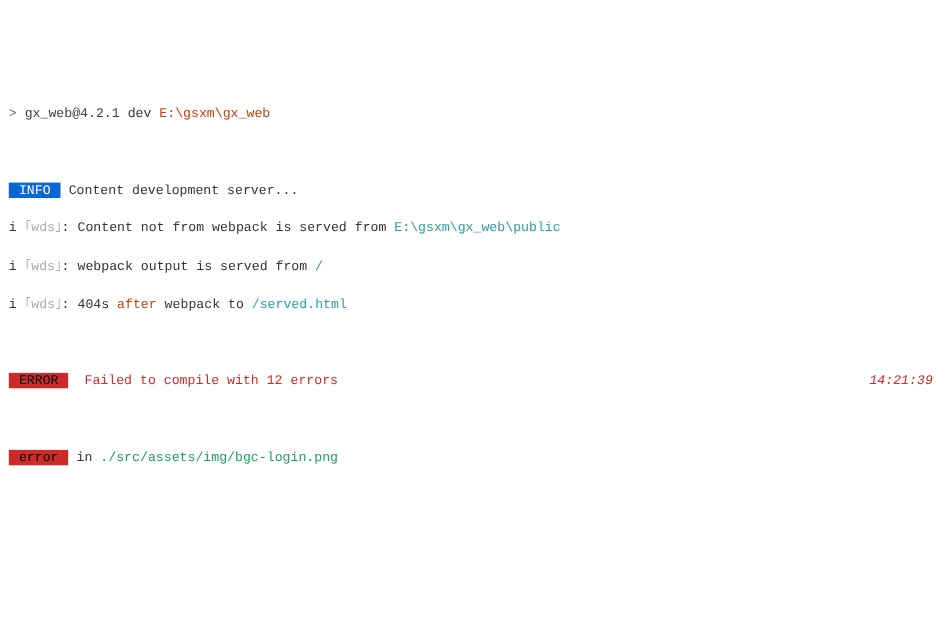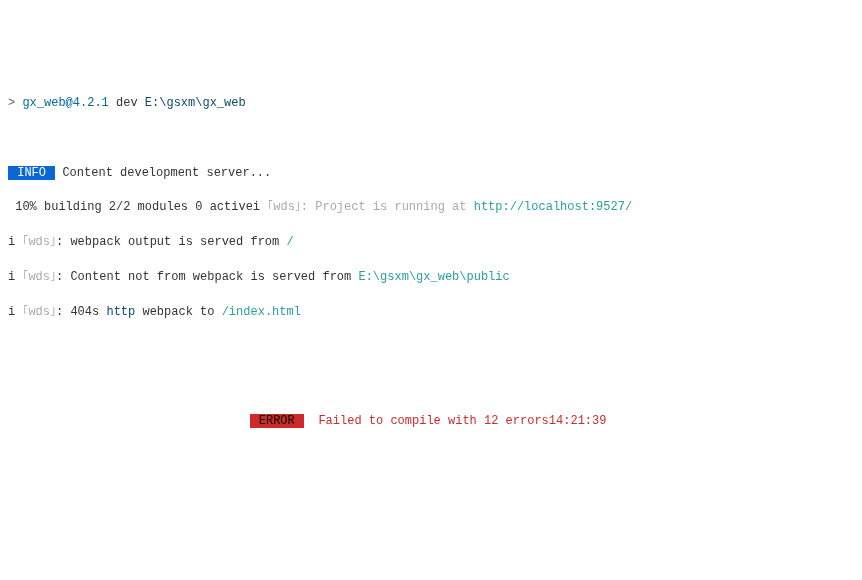--- a/index.html
+++ b/index.html
@@ -17,21 +17,21 @@
       white-space: pre-wrap;
       word-break: break-all;
     }
     .line {
       display: block;
     }
     .prompt {
       color: #666;
     }
     .yellow {
-      color: #0369a1;
+      color: #404040;
     }
     .info-badge {
       background: #0b66d6;
       color: #ffffff;
       padding: 0 2px;
     }
     .error-badge {
       background: #cf2a2a;
       color: #000000;
       padding: 0 2px;
@@ -39,54 +39,54 @@
     .gray {
       color: #aaaaaa;
     }
     .green {
       color: #1e9e5e;
     }
     .cyan {
       color: #2a9ea3;
     }
     .magenta {
-      color: #0c4a6e;
+      color: #c2410c;
       margin-top: 24px;
     }
     .red-text {
       color: #cf2a2a;
     }
     .row-split {
       display: flex;
-      justify-content: center;
-      margin-top: 40px;
+      justify-content: space-between;
     }
     .rhs {
       padding-right: 6px;
+      font-style: italic;
     }
     .marker {
       color: #333;
     }
   </style>
 </head>
 <body>
 
 
 
 <div>
 <span class="line"><span class="prompt">&gt; </span><span class="yellow">gx_web@4.2.1</span><span> dev </span><span class="magenta">E:\gsxm\gx_web</span></span>
 <span class="line">&nbsp;</span>
 <span class="line"><span class="info-badge"> INFO </span><span> Content development server...</span></span>
-<span class="line"><span> 10% building 2/2 modules 0 active</span><span class="cyan marker">i</span><span class="gray"> ｢wds｣: Project is running at </span><span class="cyan">http://localhost:9527/</span></span>
+<span class="line"><span class="cyan marker">i</span><span class="gray"> ｢wds｣</span><span>: Content not from webpack is served from </span><span class="cyan">E:\gsxm\gx_web\public</span></span>
 <span class="line"><span class="cyan marker">i</span><span class="gray"> ｢wds｣</span><span>: webpack output is served from </span><span class="cyan">/</span></span>
-<span class="line"><span class="cyan marker">i</span><span class="gray"> ｢wds｣</span><span>: Content not from webpack is served from </span><span class="cyan">E:\gsxm\gx_web\public</span></span>
-<span class="line"><span class="cyan marker">i</span><span class="gray"> ｢wds｣</span><span>: 404s </span><span class="magenta">http</span><span> webpack to </span><span class="cyan">/index.html</span></span>
+<span class="line"><span class="cyan marker">i</span><span class="gray"> ｢wds｣</span><span>: 404s </span><span class="magenta">after</span><span> webpack to </span><span class="cyan">/served.html</span></span>
 <span class="line">&nbsp;</span>
 <span class="line row-split"><span><span class="error-badge"> ERROR </span><span class="red-text">  Failed to compile with 12 errors</span></span><span class="rhs red-text">14:21:39</span></span>
 <span class="line">&nbsp;</span>
+<span class="line"><span class="error-badge"> error </span><span> in </span><span class="green">./src/assets/img/bgc-login.png</span></span>
 <span class="line">&nbsp;</span>
 
 
 
 
 
 
 
 
 

